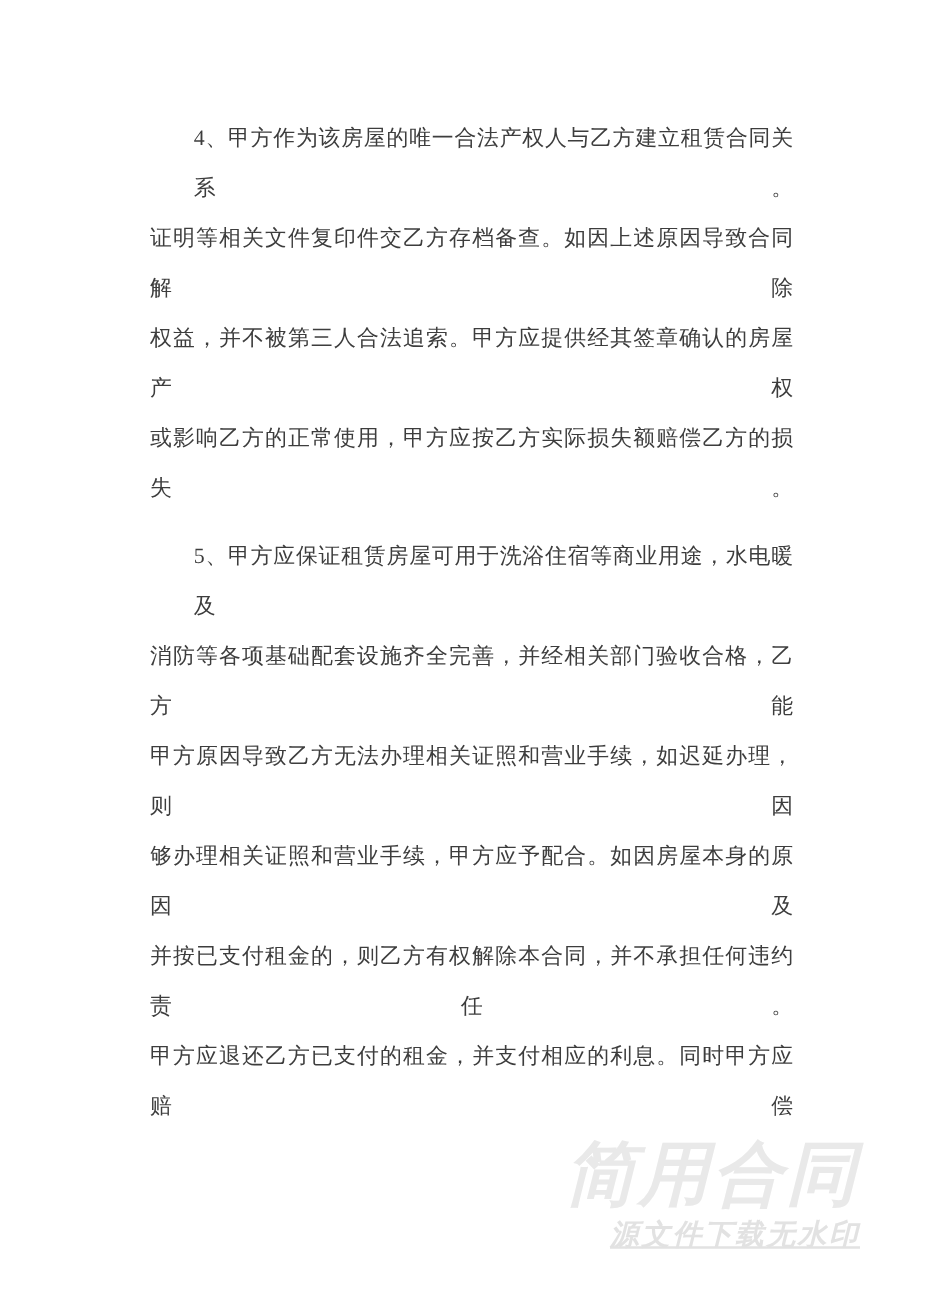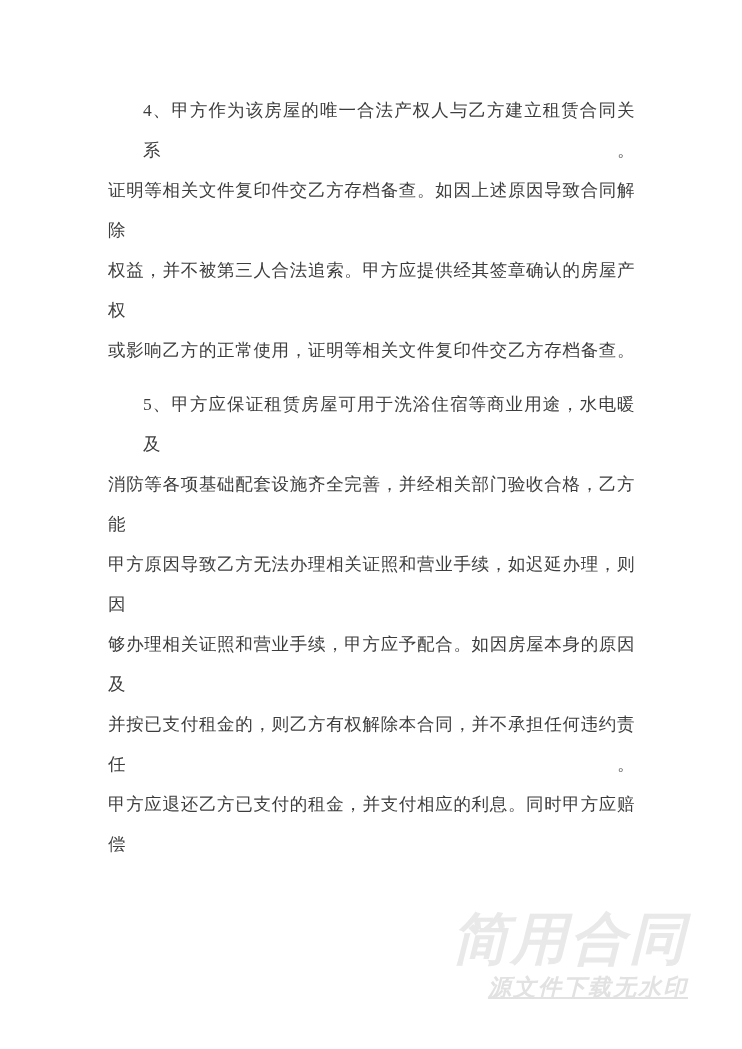--- a/index.html
+++ b/index.html
@@ -22,21 +22,21 @@
   .content {
     position: absolute;
     left: 108px;
     top: 90px;
     width: 527px;
     color: var(--text, #3d3d3d);
     font-size: 17.5px;
     line-height: 40px;
   }
   .block {
-    margin: 0 0 14px 0;
+    margin: 0 0 14px 12px;
   }
   .line {
     white-space: pre;
     letter-spacing: 0.5px;
   }
   .line.indent {
     padding-left: 2em;
   }
   .line.fill {
     white-space: normal;
@@ -71,21 +71,21 @@
 </style>
 </head>
 <body>
 
 <div class="page">
   <div class="content">
       <div class="block">
         <div class="line indent fill">4、甲方作为该房屋的唯一合法产权人与乙方建立租赁合同关系。</div>
         <div class="line fill">证明等相关文件复印件交乙方存档备查。如因上述原因导致合同解除</div>
         <div class="line fill">权益，并不被第三人合法追索。甲方应提供经其签章确认的房屋产权</div>
-        <div class="line fill">或影响乙方的正常使用，证明等相关文件复印件交乙方存档备查。</div>
+        <div class="line fill">或影响乙方的正常使用，甲方应按乙方实际损失额赔偿乙方的损失。</div>
       </div>
       <div class="block">
         <div class="line indent fill">5、甲方应保证租赁房屋可用于洗浴住宿等商业用途，水电暖及</div>
         <div class="line fill">消防等各项基础配套设施齐全完善，并经相关部门验收合格，乙方能</div>
         <div class="line fill">甲方原因导致乙方无法办理相关证照和营业手续，如迟延办理，则因</div>
         <div class="line fill">够办理相关证照和营业手续，甲方应予配合。如因房屋本身的原因及</div>
         <div class="line fill">并按已支付租金的，则乙方有权解除本合同，并不承担任何违约责任。</div>
         <div class="line fill">甲方应退还乙方已支付的租金，并支付相应的利息。同时甲方应赔偿</div>
       </div>
     </div>

